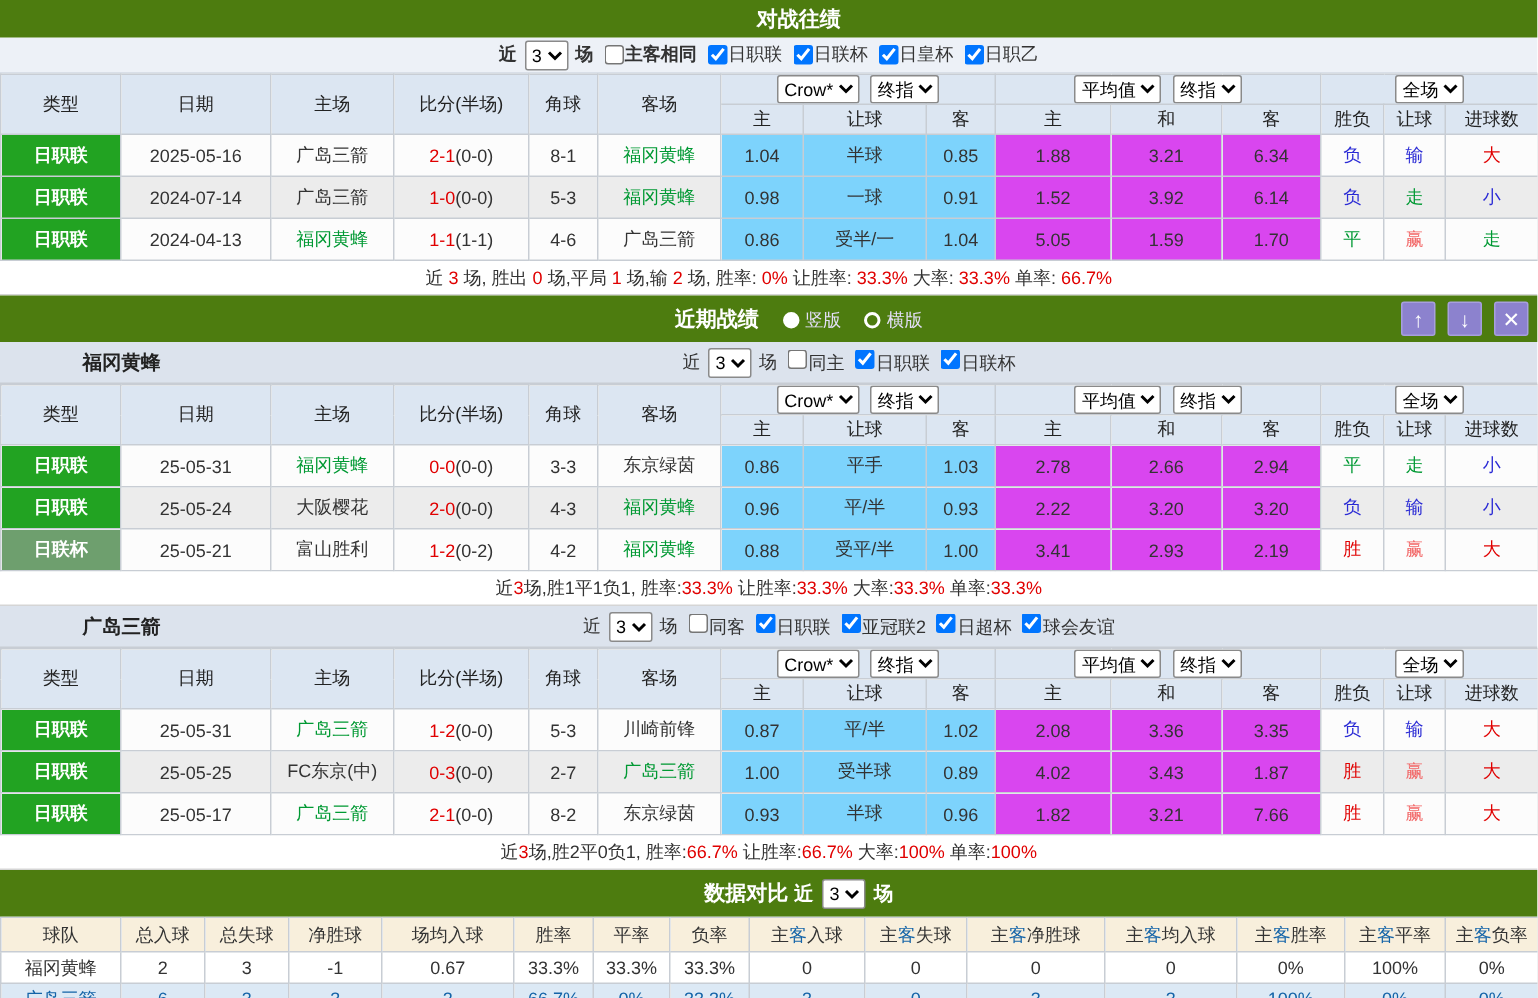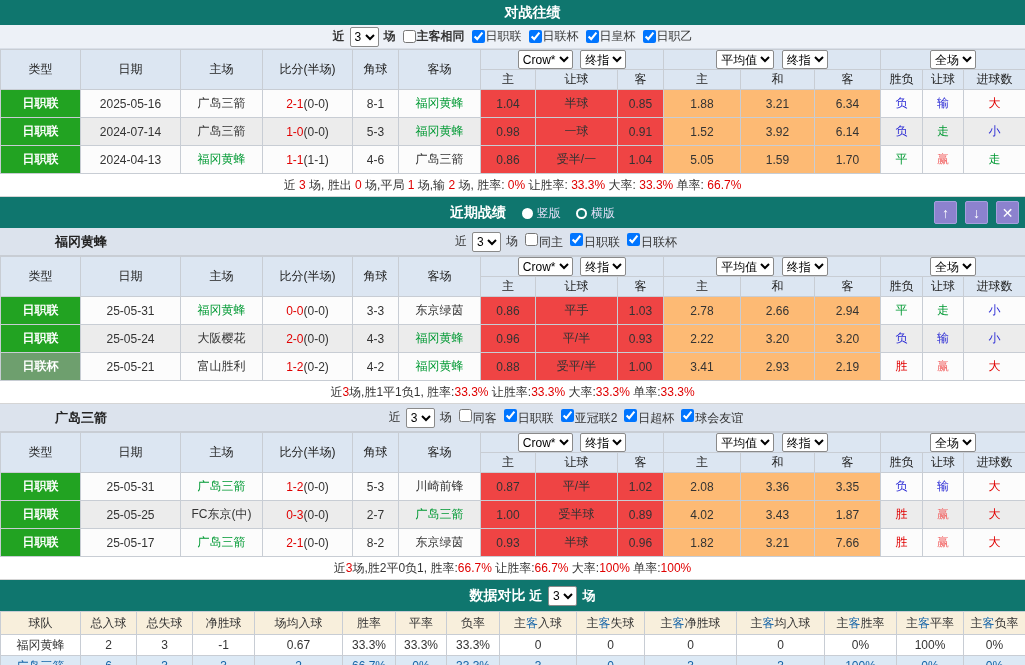--- a/index.html
+++ b/index.html
@@ -1,31 +1,31 @@
 <!DOCTYPE html>
 <html lang="zh"><head>
 <meta charset="utf-8">
 <style>
   * { box-sizing: border-box; margin: 0; padding: 0; }
   body { width: 1025px; font-family: "Liberation Sans", "DejaVu Sans", sans-serif; font-size: 12px; color: #333; background: #fff; }
-  .bar { background: #0f766e; color: #fff; text-align: center; height: 25px; line-height: 25px; font-weight: bold; font-size: 14px; position: relative; padding-left: 40px; }
+  .bar { background: #4d7c0f; color: #fff; text-align: center; height: 25px; line-height: 25px; font-weight: bold; font-size: 14px; position: relative; padding-left: 40px; }
   .bar.tall { height: 31px; line-height: 31px; }
   .filters { background: #EDF1F7; height: 24px; display: flex; align-items: center; justify-content: center; gap: 3px; border-bottom: 1px solid #D9DFE8; }
   .filters .lbl { font-weight: bold; }
   .filters label { display: inline-flex; align-items: center; }
   input[type=checkbox] { width: 13px; height: 13px; margin: 0 1px 0 4px; }
   select { font-size: 12px; height: 20px; border: 1px solid #8A8A8A; background: #fff; border-radius: 2px; margin: 0 2px; font-family: "Liberation Sans", sans-serif; }
   table { border-collapse: collapse; table-layout: fixed; width: 1025px; }
   td { border: 1px solid #C8CDD4; text-align: center; overflow: hidden; white-space: nowrap; }
   .match thead td { background: #DCE6F2; height: 20px; color: #222; }
   .match tbody td { height: 28px; }
   .match td.plain { background: #FCFCFC; }
   .match tbody tr:nth-child(2) td.plain { background: #ECECEC; }
-  .match td.cream { background: #ef4444; }
-  .match td.lb { background: #fdba74; }
+  .match td.cream { background: #7dd3fc; }
+  .match td.lb { background: #d946ef; }
   .match td.lg { font-weight: bold; }
   .teamrow { background: #DCE3ED; height: 28px; display: flex; align-items: center; border-bottom: 1px solid #C8CDD4; }
   .teamrow .tname { margin-left: 55px; font-weight: bold; color: #222; font-size: 13px; }
   .teamrow .tfilters { margin: 0 auto; display: flex; align-items: center; gap: 3px; }
   .summary { height: 23px; line-height: 22px; text-align: center; background: #fff; border-bottom: 1px solid #D5D5D5; color: #333; }
   .c-red { color: #E00000; }
   .c-red2 { color: #F26666; }
   .c-blue { color: #2B2BD5; }
   .c-green { color: #009933; }
   .c-dark { color: #333333; }

